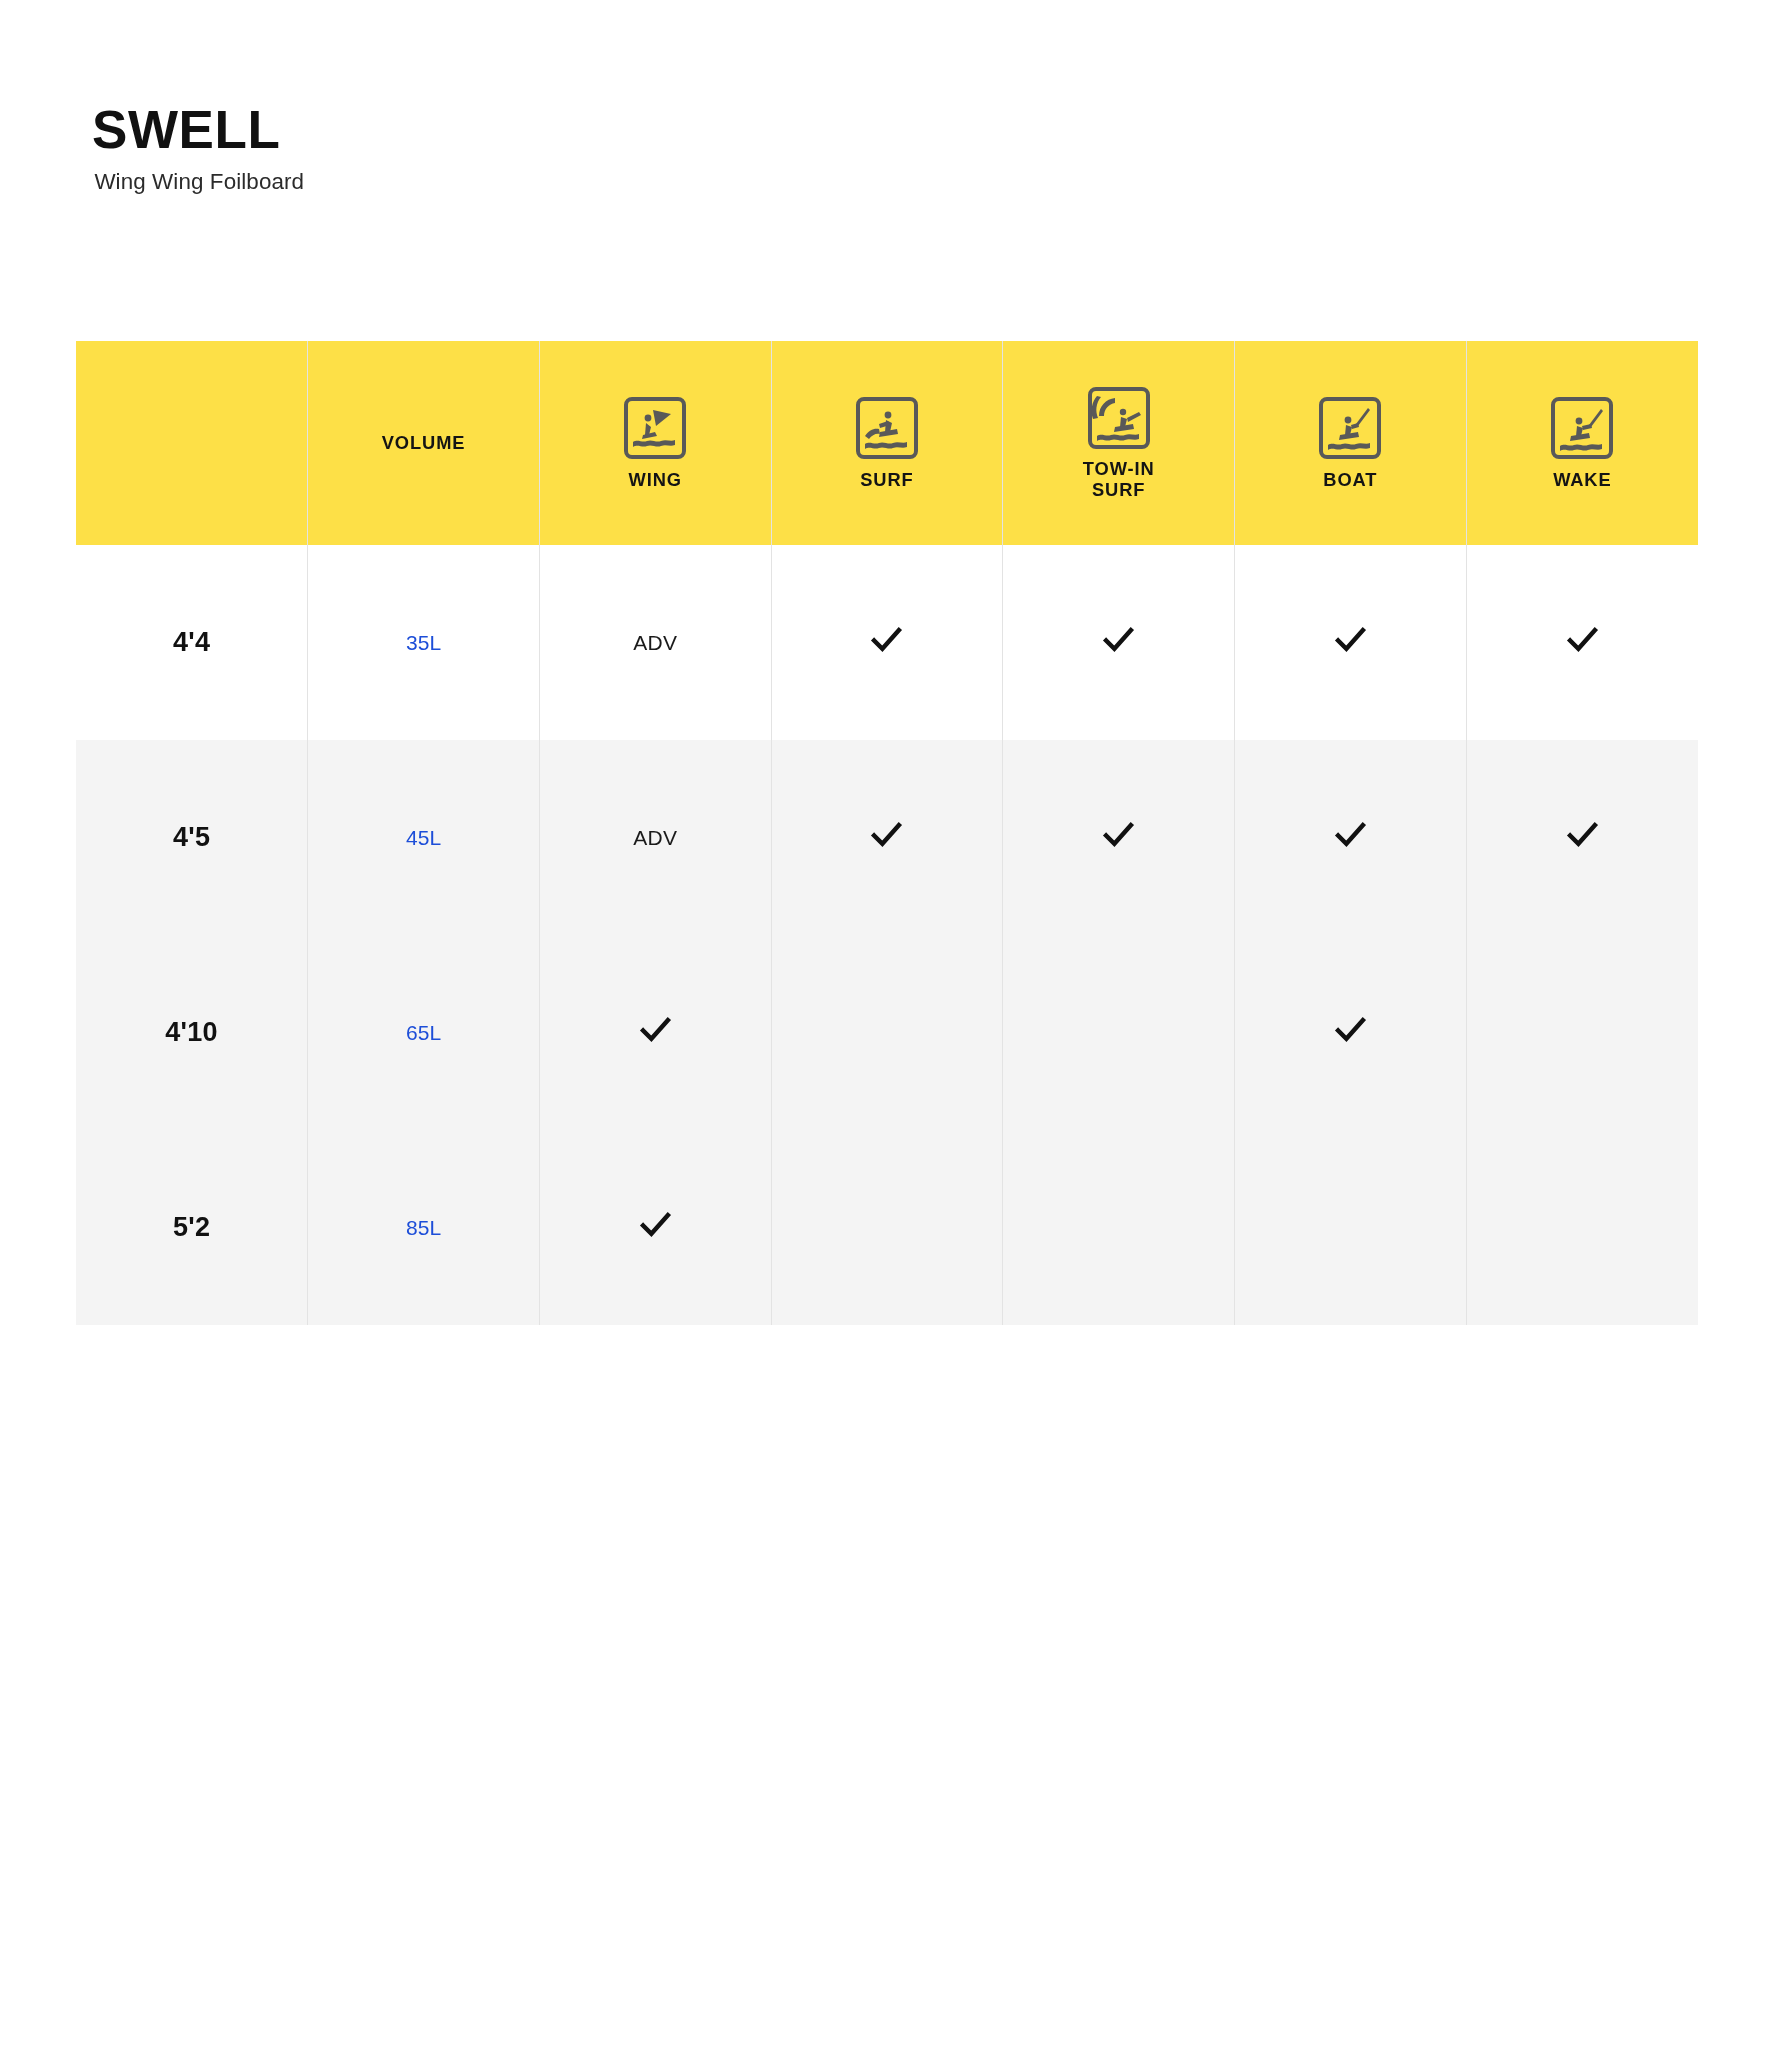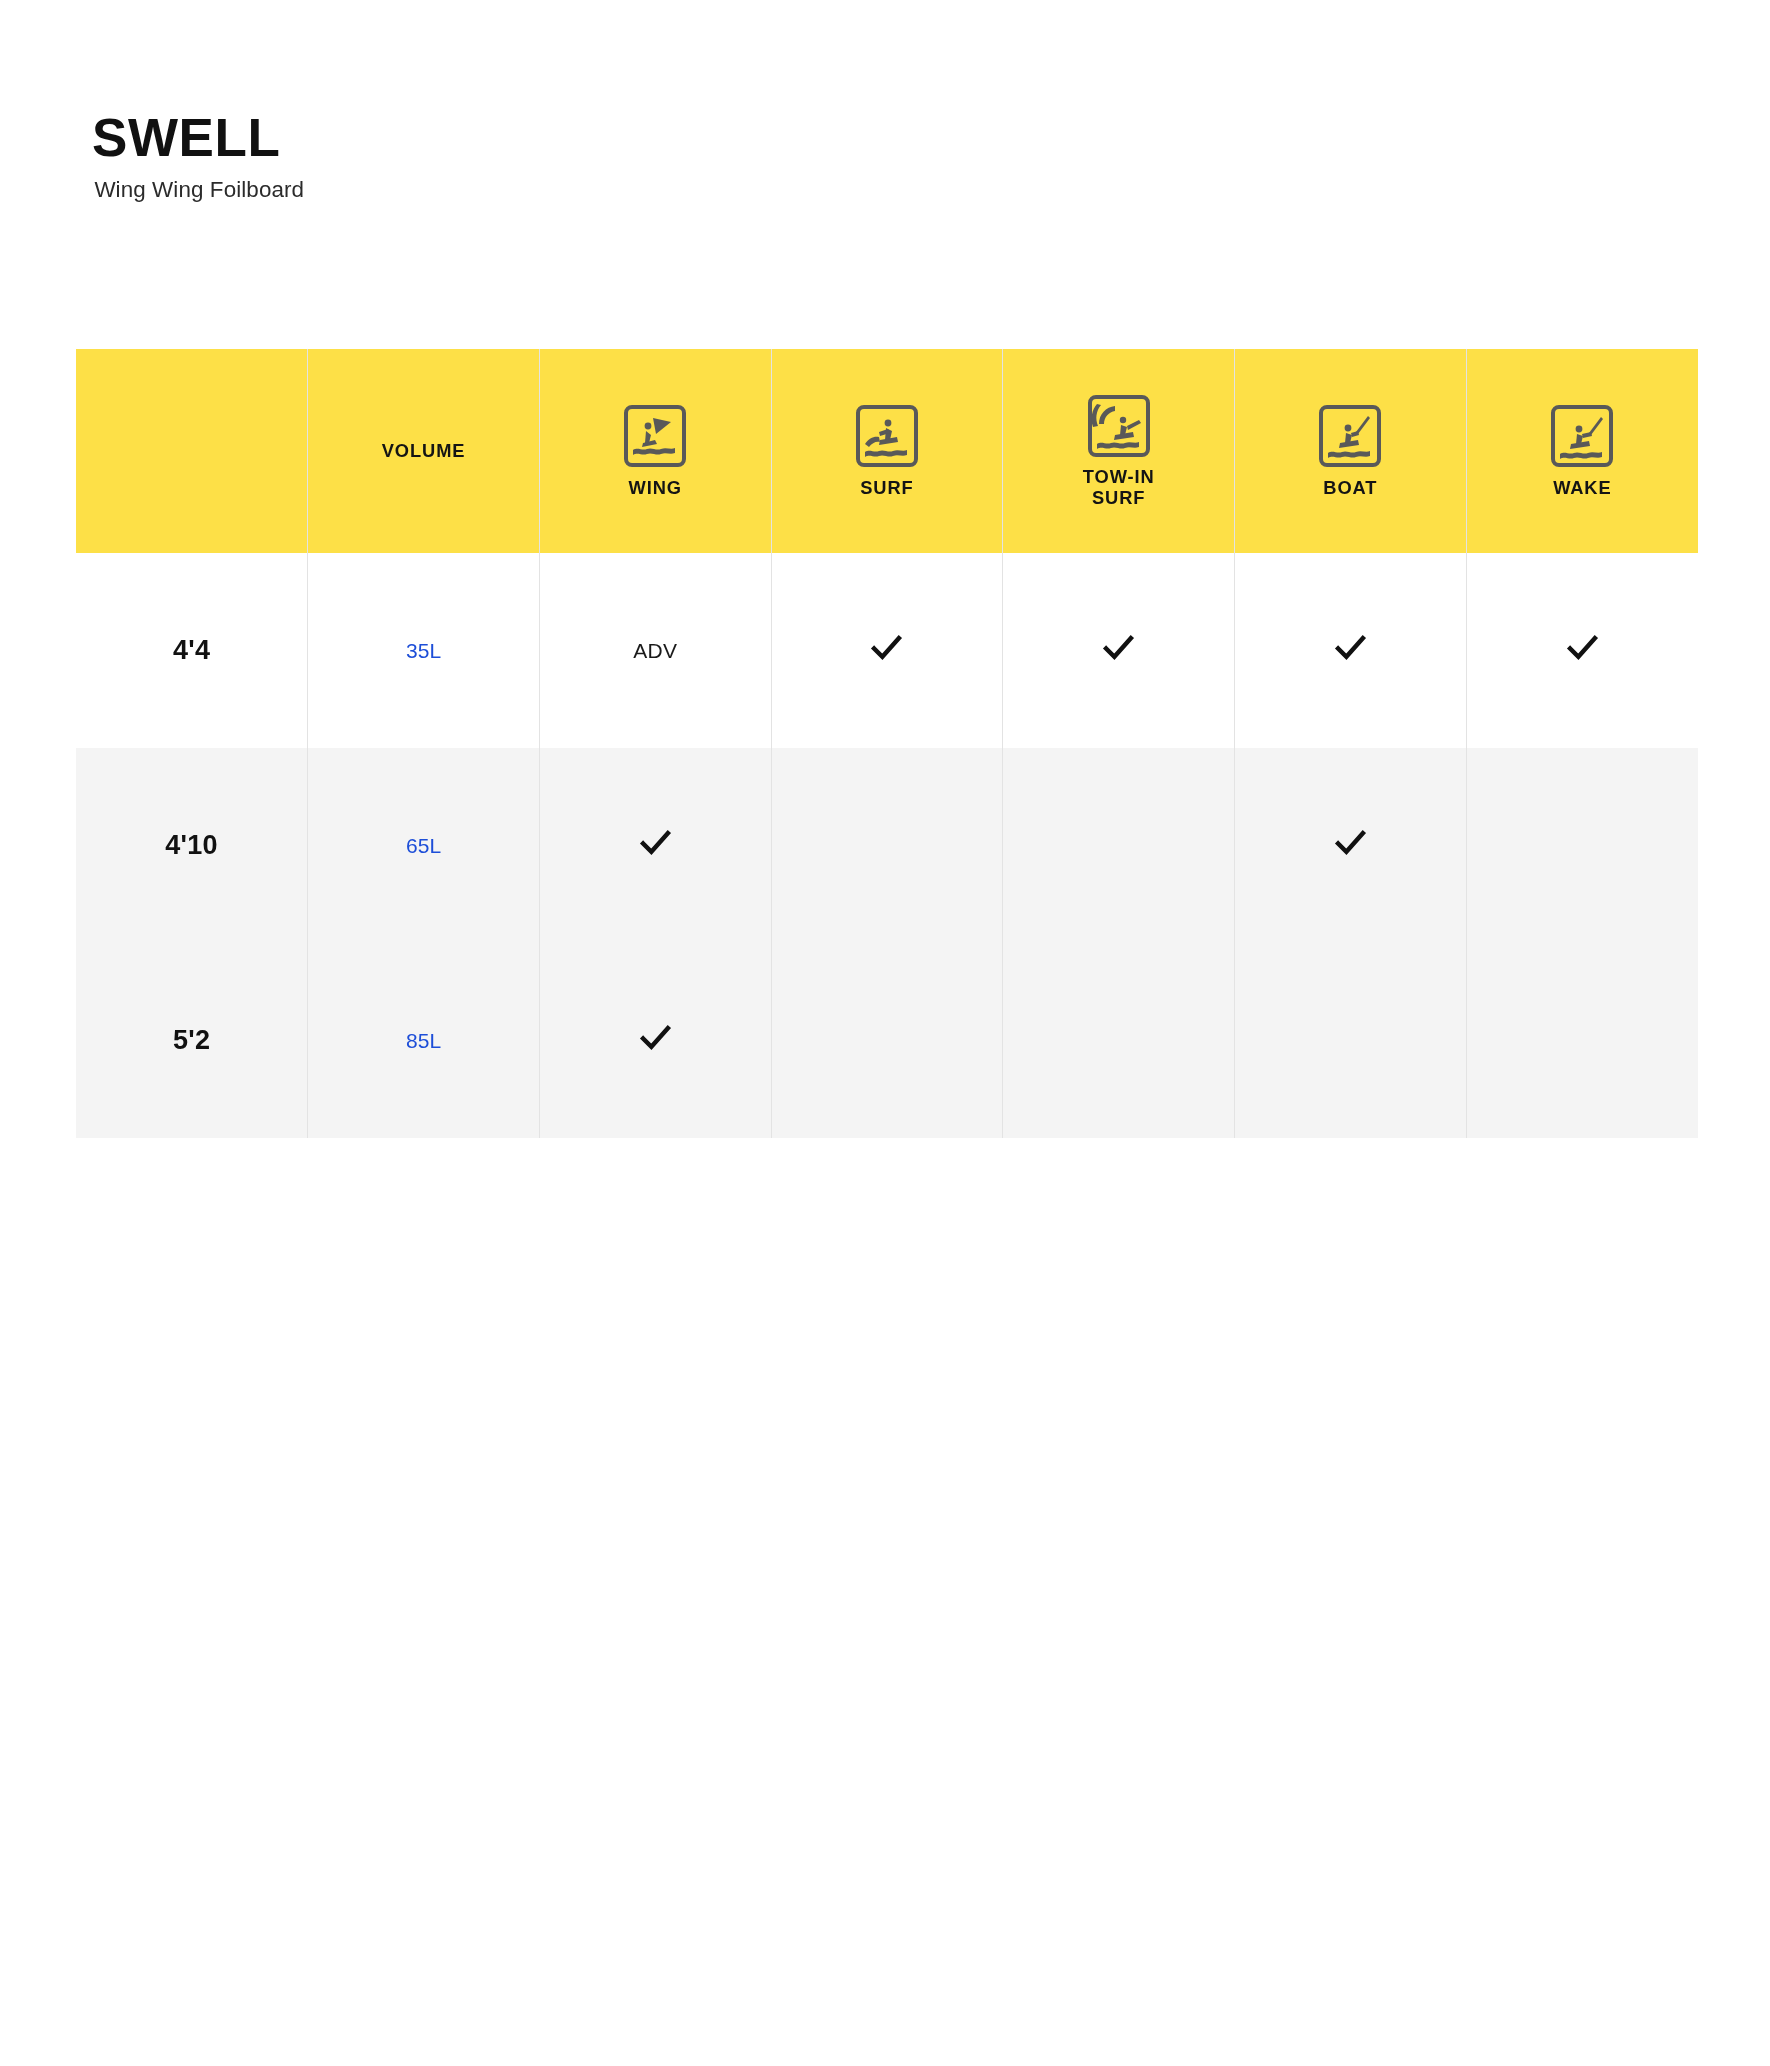--- a/index.html
+++ b/index.html
@@ -13,21 +13,20 @@
     font-family: "Liberation Sans", sans-serif;
     color: #1a1a1a;
     -webkit-font-smoothing: antialiased;
   }
   .page {
     position: relative;
     width: 1771px;
     height: 1574px;
     box-sizing: border-box;
     padding: 0;
-    margin-top: 8px;
   }
   .header {
     position: absolute;
     left: 92px;
     top: 103px;
   }
   .brand-title {
     font-size: 53px;
     font-weight: bold;
     letter-spacing: 0.6px;
@@ -259,20 +258,37 @@
                   <path d="M6 24 L18 36 L42 9" fill="none" stroke="#111111" stroke-width="6.5" stroke-linecap="square" stroke-linejoin="miter"></path>
                 </svg></span></td>
           <td class="val-cell"><span class="check"><svg viewBox="0 0 48 48" width="33" height="33">
                   <path d="M6 24 L18 36 L42 9" fill="none" stroke="#111111" stroke-width="6.5" stroke-linecap="square" stroke-linejoin="miter"></path>
                 </svg></span></td>
           <td class="val-cell"><span class="check"><svg viewBox="0 0 48 48" width="33" height="33">
                   <path d="M6 24 L18 36 L42 9" fill="none" stroke="#111111" stroke-width="6.5" stroke-linecap="square" stroke-linejoin="miter"></path>
                 </svg></span></td>
         </tr>
 
+        <tr class="alt">
+          <td class="size-cell">4'5</td>
+          <td class="vol-cell">45L</td>
+          <td class="val-cell">ADV</td>
+          <td class="val-cell"><span class="check"><svg viewBox="0 0 48 48" width="33" height="33">
+                  <path d="M6 24 L18 36 L42 9" fill="none" stroke="#111111" stroke-width="6.5" stroke-linecap="square" stroke-linejoin="miter"></path>
+                </svg></span></td>
+          <td class="val-cell"><span class="check"><svg viewBox="0 0 48 48" width="33" height="33">
+                  <path d="M6 24 L18 36 L42 9" fill="none" stroke="#111111" stroke-width="6.5" stroke-linecap="square" stroke-linejoin="miter"></path>
+                </svg></span></td>
+          <td class="val-cell"><span class="check"><svg viewBox="0 0 48 48" width="33" height="33">
+                  <path d="M6 24 L18 36 L42 9" fill="none" stroke="#111111" stroke-width="6.5" stroke-linecap="square" stroke-linejoin="miter"></path>
+                </svg></span></td>
+          <td class="val-cell"><span class="check"><svg viewBox="0 0 48 48" width="33" height="33">
+                  <path d="M6 24 L18 36 L42 9" fill="none" stroke="#111111" stroke-width="6.5" stroke-linecap="square" stroke-linejoin="miter"></path>
+                </svg></span></td>
+        </tr>
 
 
         <tr class="alt">
           <td class="size-cell">4'10</td>
           <td class="vol-cell">65L</td>
           <td class="val-cell"><span class="check"><svg viewBox="0 0 48 48" width="33" height="33">
                   <path d="M6 24 L18 36 L42 9" fill="none" stroke="#111111" stroke-width="6.5" stroke-linecap="square" stroke-linejoin="miter"></path>
                 </svg></span></td>
           <td class="val-cell empty-cell"></td>
           <td class="val-cell empty-cell"></td>

